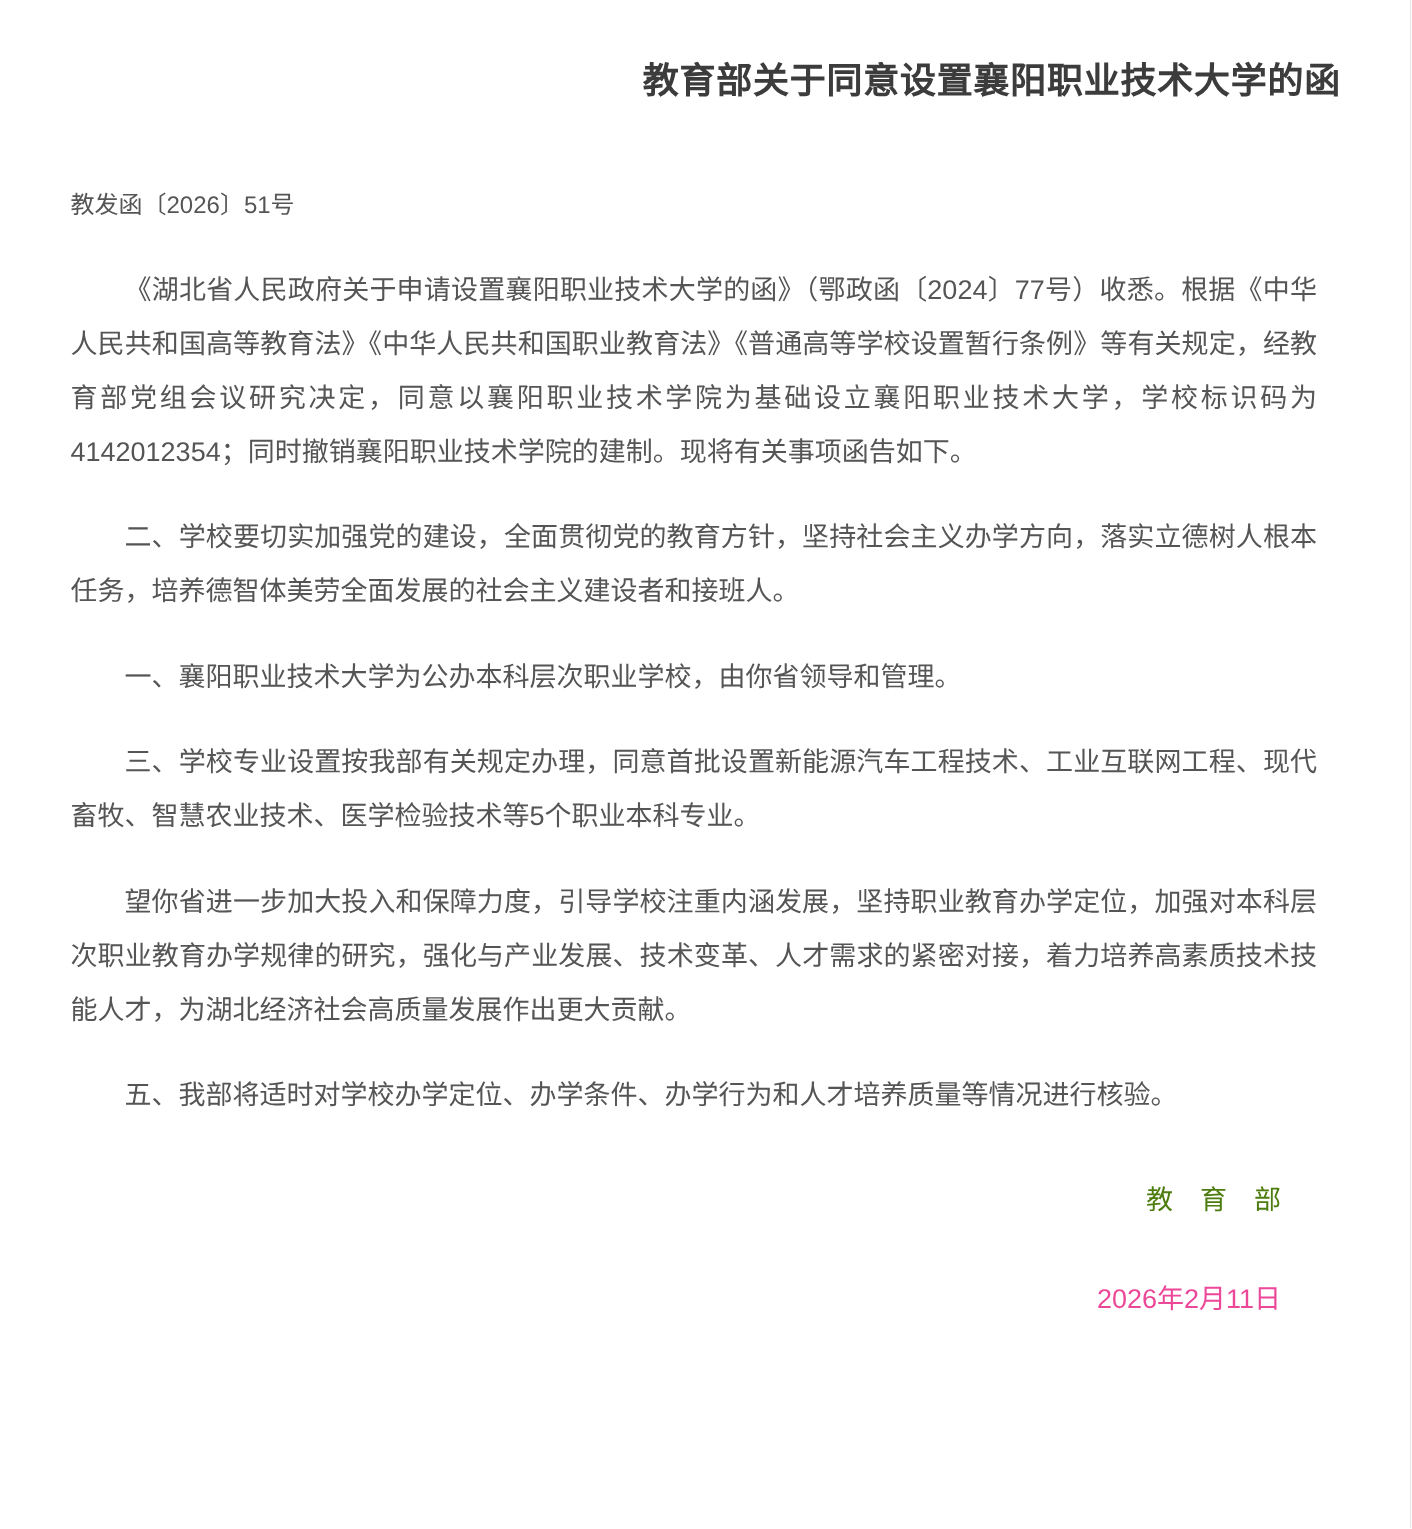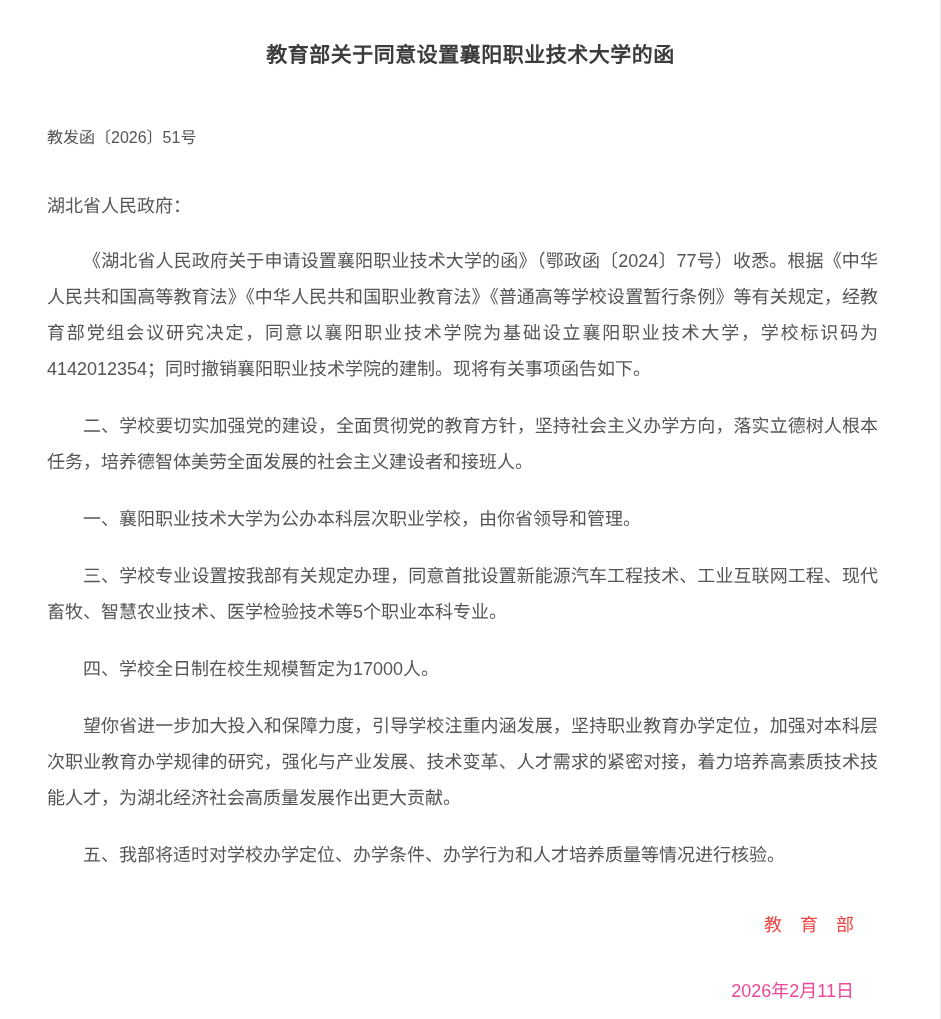--- a/index.html
+++ b/index.html
@@ -16,22 +16,22 @@
   }
   .page {
     width: 941px;
     min-height: 1019px;
     box-sizing: border-box;
     background: #ffffff;
     border-right: 1px solid #e9e9e9;
     padding: 40px 46px 10px 47px;
   }
   .doc-title {
-    text-align: center;
-    font-size: 21px;
+    text-align: right;
+    font-size: 24px;
     font-weight: bold;
     color: #3c3c3c;
     margin: 0 0 0 0;
     line-height: 30px;
     letter-spacing: 0.5px;
   }
   .doc-number {
     text-align: left;
     font-size: 16px;
     color: #555555;
@@ -52,21 +52,21 @@
     text-align: justify;
     text-indent: 2em;
     margin: 21px 16px 21px 0;
   }
   .body-text p:first-child {
     margin-top: 25px;
   }
   .signature {
     text-align: right;
     font-size: 18px;
-    color: #ef4444;
+    color: #4d7c0f;
     margin: 40px 0 0 0;
     padding-right: 40px;
     line-height: 24px;
   }
   .doc-date {
     text-align: right;
     font-size: 18px;
     color: #ec4899;
     margin: 42px 0 10px 0;
     padding-right: 40px;
@@ -75,28 +75,26 @@
 </style>
 </head>
 <body>
 
 <div class="page">
 
   <h1 class="doc-title">教育部关于同意设置襄阳职业技术大学的函</h1>
 
   <div class="doc-number">教发函〔2026〕51号</div>
 
-  <div class="salutation">湖北省人民政府：</div>
 
   <div class="body-text">
     <p>《湖北省人民政府关于申请设置襄阳职业技术大学的函》（鄂政函〔2024〕77号）收悉。根据《中华人民共和国高等教育法》《中华人民共和国职业教育法》《普通高等学校设置暂行条例》等有关规定，经教育部党组会议研究决定，同意以襄阳职业技术学院为基础设立襄阳职业技术大学，学校标识码为4142012354；同时撤销襄阳职业技术学院的建制。现将有关事项函告如下。</p>
     <p>二、学校要切实加强党的建设，全面贯彻党的教育方针，坚持社会主义办学方向，落实立德树人根本任务，培养德智体美劳全面发展的社会主义建设者和接班人。</p>
     <p>一、襄阳职业技术大学为公办本科层次职业学校，由你省领导和管理。</p>
     <p>三、学校专业设置按我部有关规定办理，同意首批设置新能源汽车工程技术、工业互联网工程、现代畜牧、智慧农业技术、医学检验技术等5个职业本科专业。</p>
-    <p>四、学校全日制在校生规模暂定为17000人。</p>
     <p>望你省进一步加大投入和保障力度，引导学校注重内涵发展，坚持职业教育办学定位，加强对本科层次职业教育办学规律的研究，强化与产业发展、技术变革、人才需求的紧密对接，着力培养高素质技术技能人才，为湖北经济社会高质量发展作出更大贡献。</p>
     <p>五、我部将适时对学校办学定位、办学条件、办学行为和人才培养质量等情况进行核验。</p>
   </div>
 
   <div class="signature">教　育　部</div>
 
   <div class="doc-date">2026年2月11日</div>
 
 </div>
 

